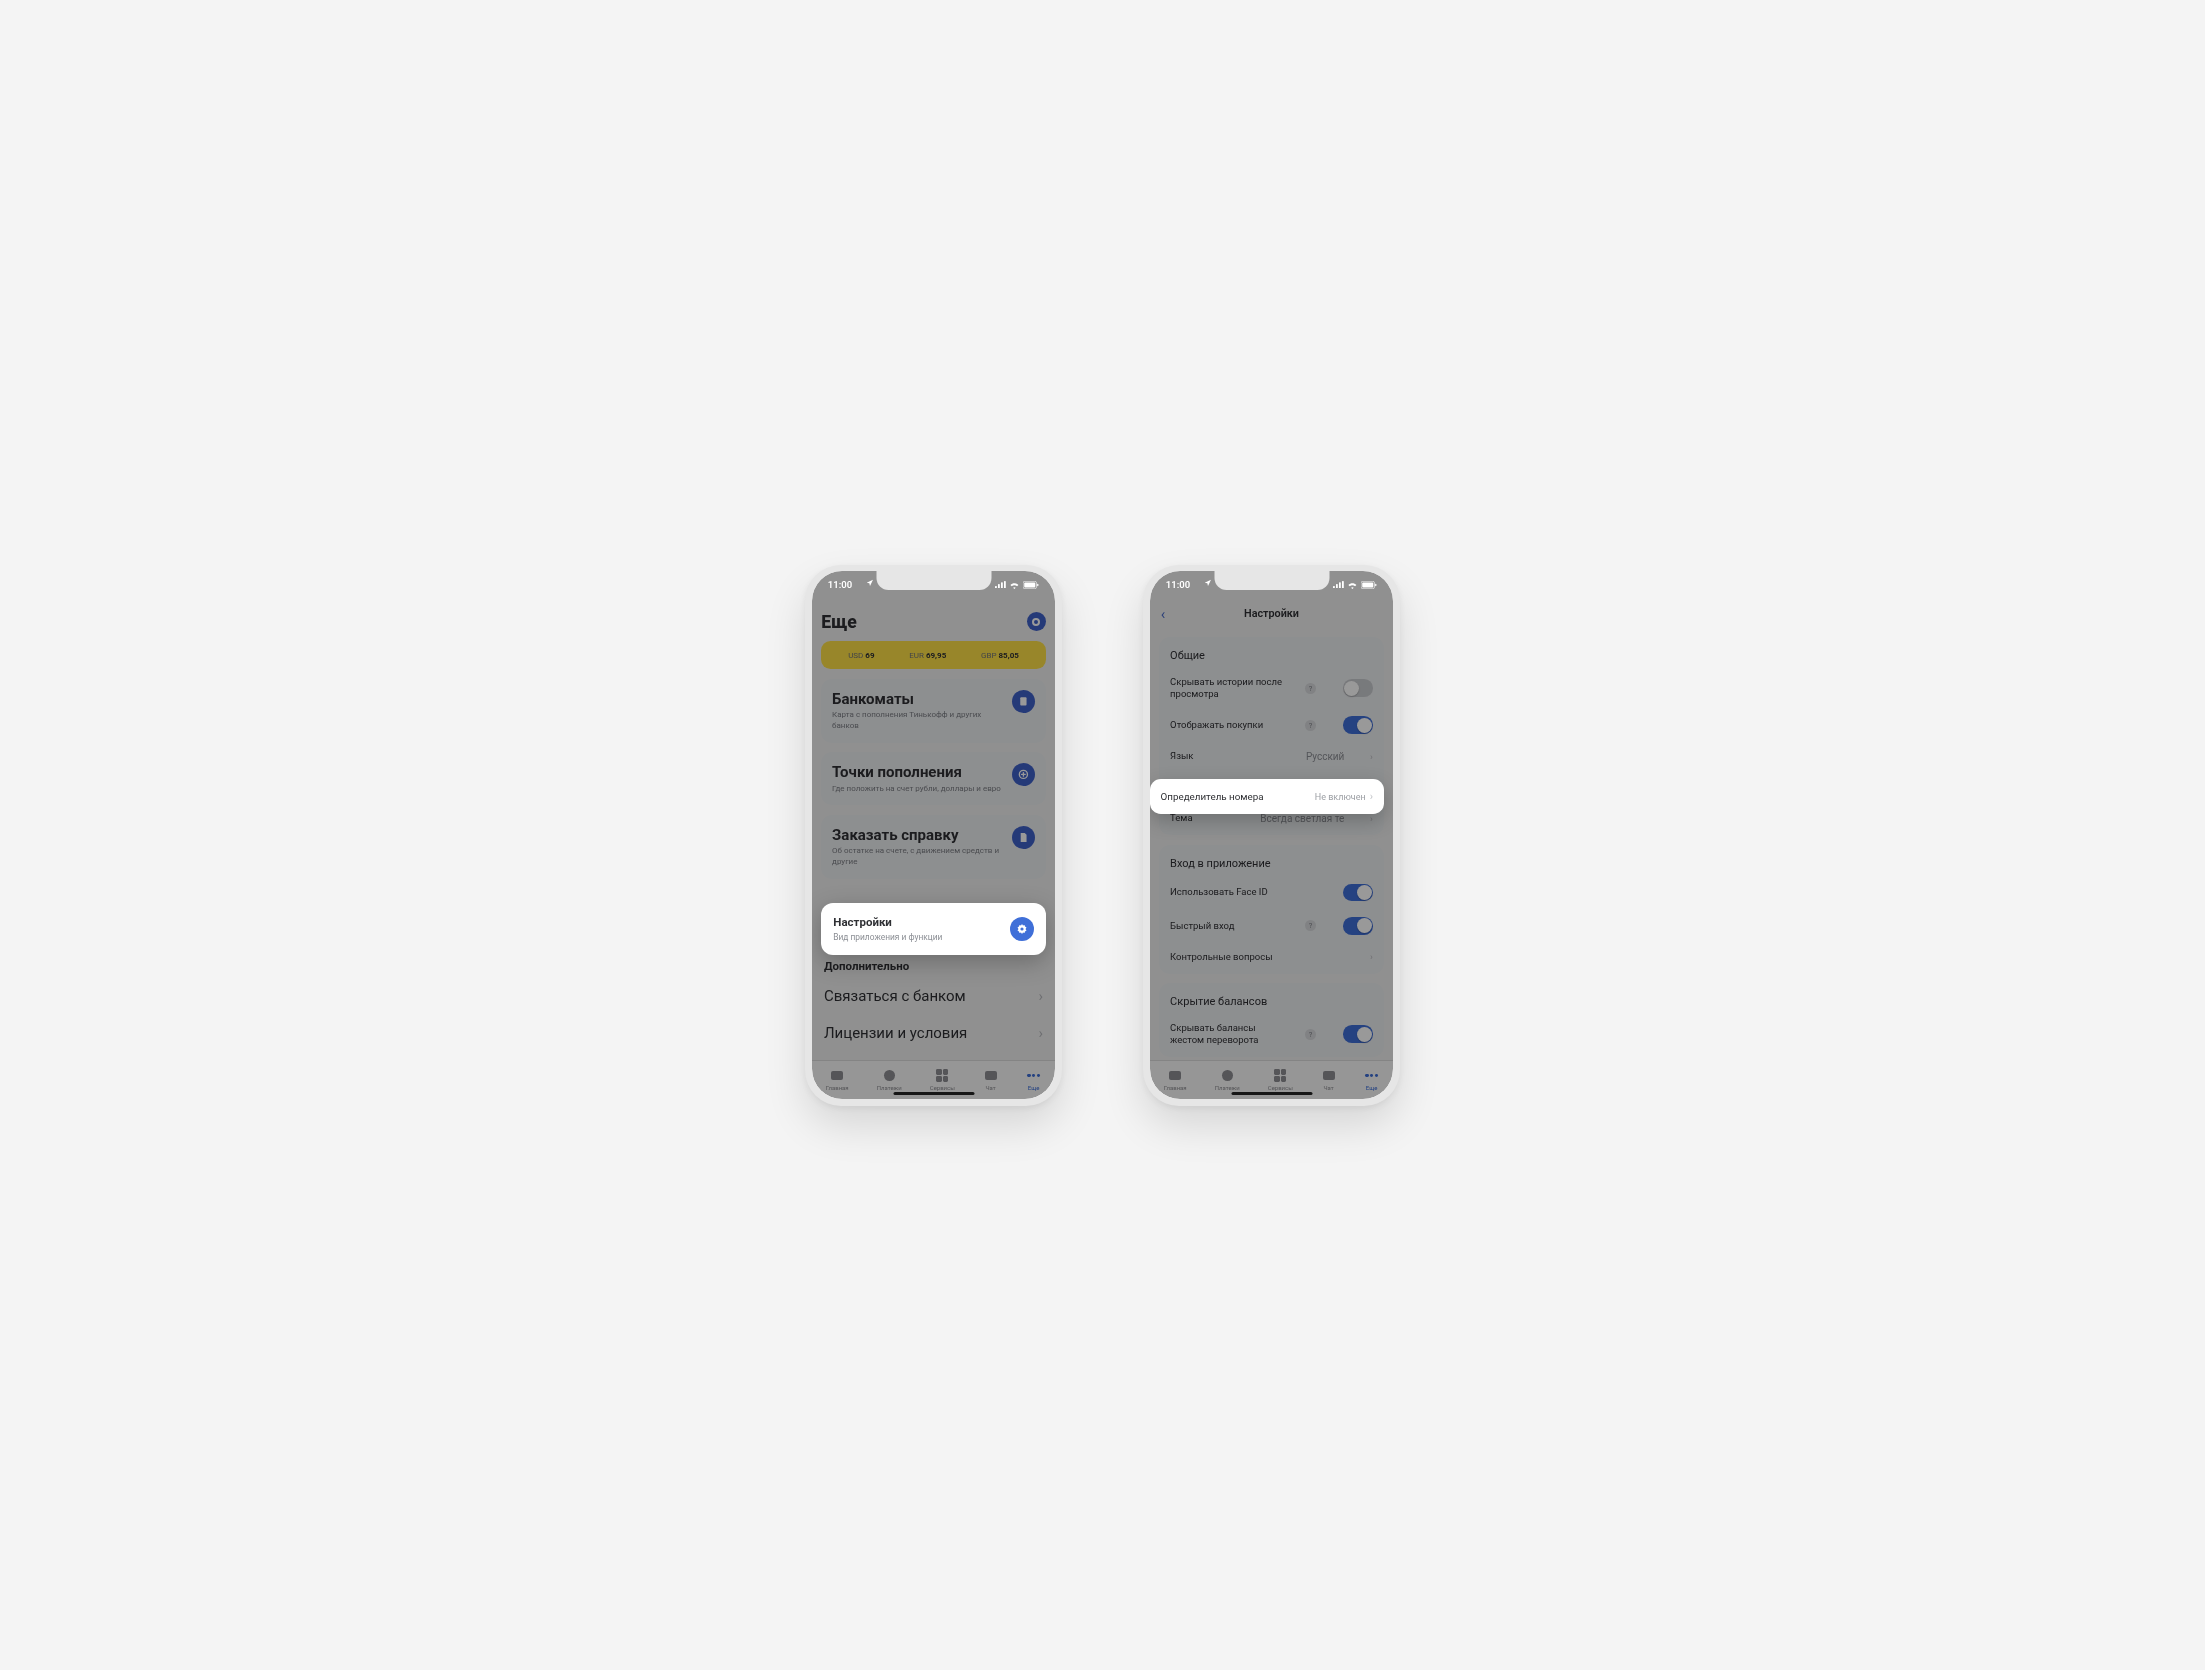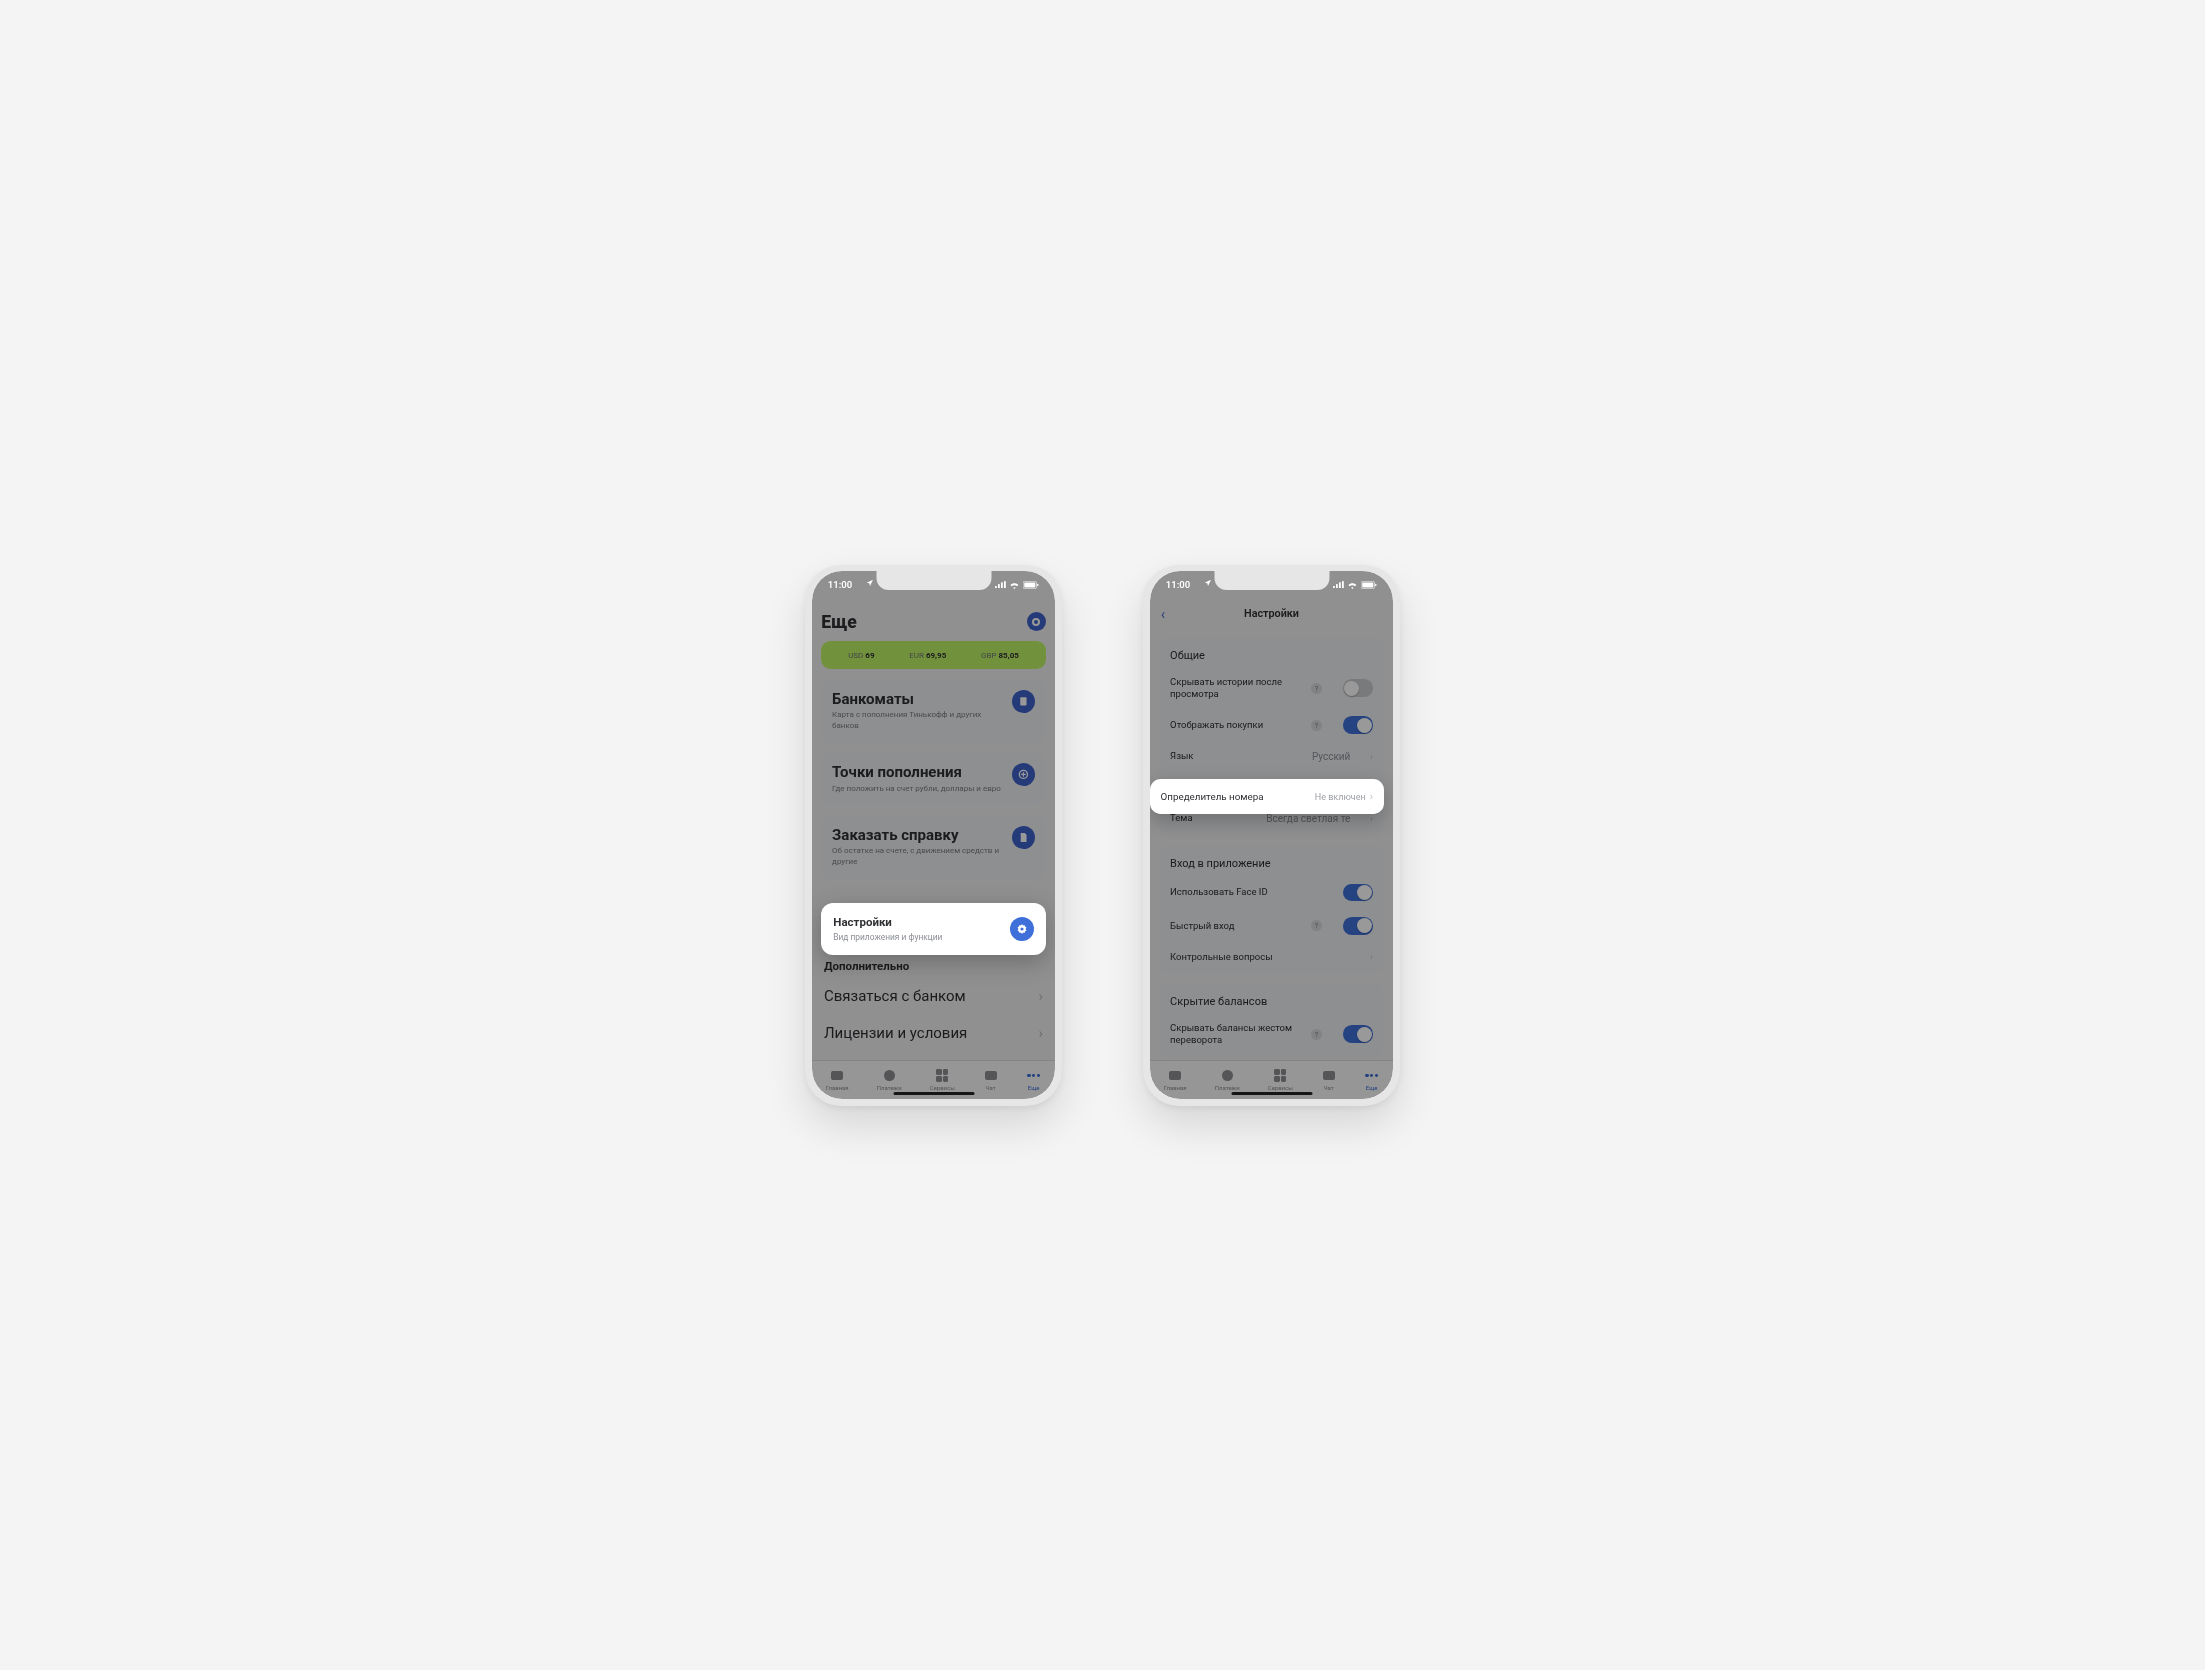--- a/index.html
+++ b/index.html
@@ -21,21 +21,21 @@
   .tab{display:flex;flex-direction:column;align-items:center;gap:1.4px;font-size:6px;color:#8e8e93}
   .tab.active{color:#3f6fd8}
   .tab .ico{width:15px;height:15px;display:flex;align-items:center;justify-content:center;font-size:12px}
 
   
   .header-row{display:flex;align-items:center;justify-content:space-between;margin-top:13.5px;margin-bottom:9.5px}
   .big-title{font-size:17.6px;font-weight:800;color:#2f3034}
   .avatar{width:19px;height:19px;border-radius:50%;background:#3f61c8;display:flex;align-items:center;justify-content:center}
   .avatar .inner{width:8px;height:8px;border:2px solid #fff;border-radius:50%}
 
-  .rates{background:#bef264;border-radius:9.5px;padding:9.5px;display:flex;justify-content:space-around;font-size:8px;color:#6f7278;margin-bottom:9.5px}
+  .rates{background:#fde047;border-radius:9.5px;padding:9.5px;display:flex;justify-content:space-around;font-size:8px;color:#6f7278;margin-bottom:9.5px}
   .rates b{color:#2f3034;font-weight:700}
 
   .card{background:#eceef0;border-radius:10.8px;padding:10.8px;display:flex;align-items:flex-start;gap:8px;margin-bottom:9.5px}
   .card-text{flex:1}
   .card-title{font-size:15px;font-weight:700;color:#2f3034;margin-bottom:2.7px}
   .card-sub{font-size:8px;color:#7b7e84;line-height:1.35}
   .card-icon{width:23px;height:23px;border-radius:50%;background:#3f61c8;display:flex;align-items:center;justify-content:center;flex-shrink:0}
 
   .hl-card{position:absolute;left:9.5px;right:9.5px;background:#fff;border-radius:12px;padding:12px 12px;display:flex;align-items:center;gap:8px;z-index:100;box-shadow:0 6.8px 23px rgba(0,0,0,.25)}
   .hl-card .card-title{font-size:11.5px}
@@ -46,21 +46,21 @@
   .row{display:flex;align-items:center;justify-content:space-between;padding:9.5px 2.7px;font-size:15px;color:#2f3034}
   .row .chev{color:#b7b9bd}
 
   
   .nav-bar{position:relative;height:28px;display:flex;align-items:center;justify-content:center;margin-top:1.4px}
   .nav-title{font-size:10.8px;font-weight:600;color:#2f3034}
   .back{position:absolute;left:1.4px;font-size:15px;color:#4a6bc9}
 
   .group{background:#eceef0;border-radius:10.8px;padding:2.7px 0;margin-top:9.5px}
   .group-title{font-size:11px;font-weight:400;color:#2f3034;padding:9.5px 10.8px 5.4px}
-  .setting{display:flex;align-items:center;padding:8px 10.8px;font-size:9.5px;color:#2f3034;gap:17px}
+  .setting{display:flex;align-items:center;padding:8px 10.8px;font-size:9.5px;color:#2f3034;gap:23px}
   .setting .lab{flex:1;line-height:1.3}
   .setting .val{color:#8b8e94;font-size:10px}
   .setting .chev{color:#b7b9bd;margin-left:2.7px}
   .help{width:10.8px;height:10.8px;border-radius:50%;background:#d7d9dc;color:#7b7e84;font-size:7.4px;display:flex;align-items:center;justify-content:center;margin-right:4px;flex-shrink:0}
   .switch{width:30px;height:17.6px;border-radius:8.8px;background:#c9cbcf;position:relative;flex-shrink:0}
   .switch .knob{position:absolute;top:1.4px;left:1.4px;width:15px;height:15px;border-radius:50%;background:#fff;box-shadow:0 0.7px 1.4px rgba(0,0,0,.25)}
   .switch.on{background:#3f6fd8}
   .switch.on .knob{left:auto;right:1.4px}
 
   .hl-setting{position:absolute;left:0;right:9.5px;background:#fff;border-radius:10.8px;padding:10.8px 10.8px;display:flex;align-items:center;justify-content:space-between;z-index:100;box-shadow:0 6.8px 19px rgba(0,0,0,.22)}

